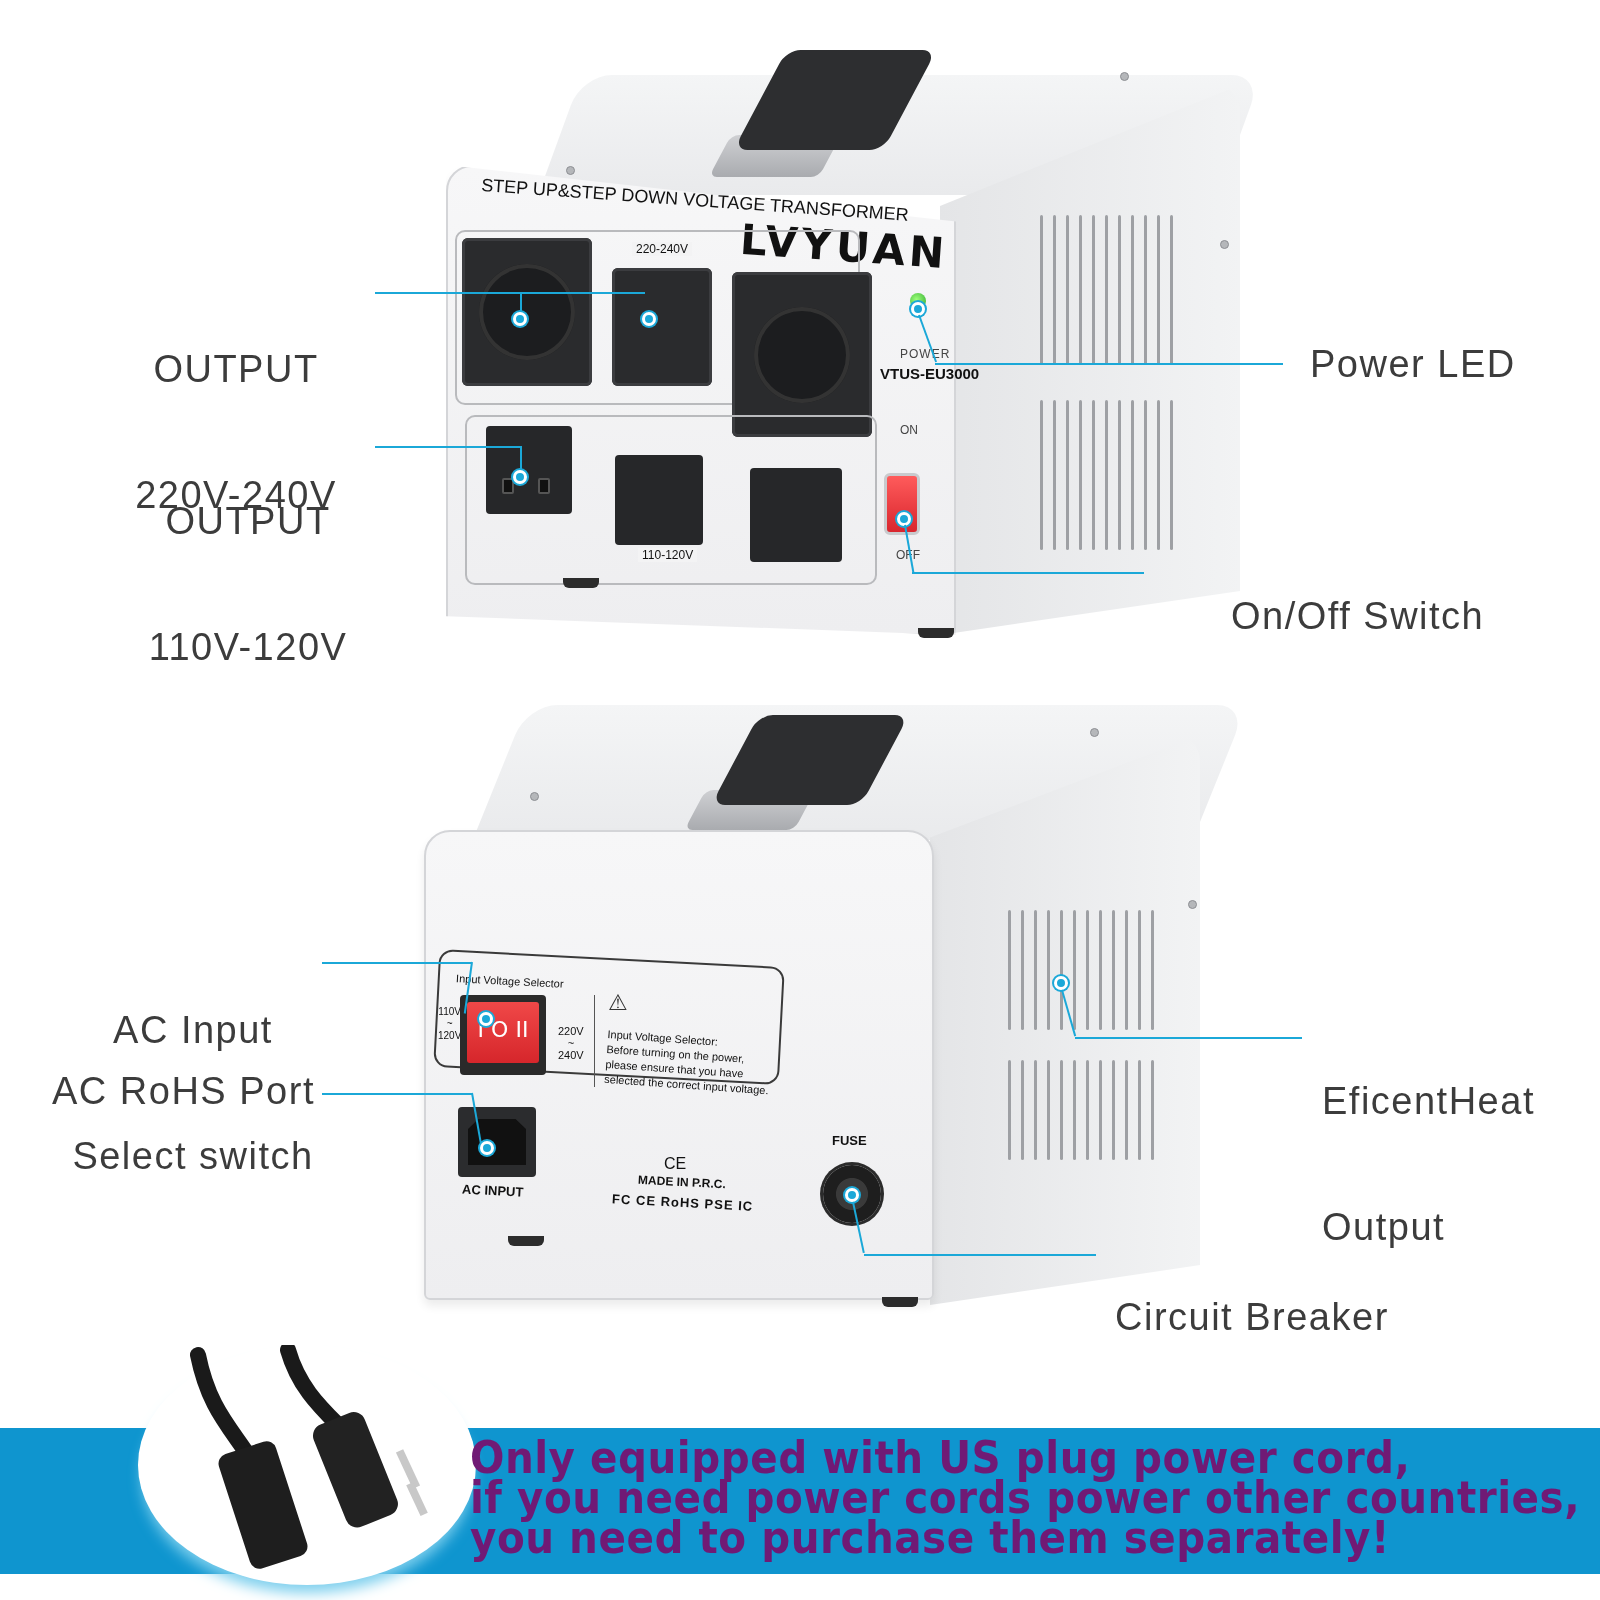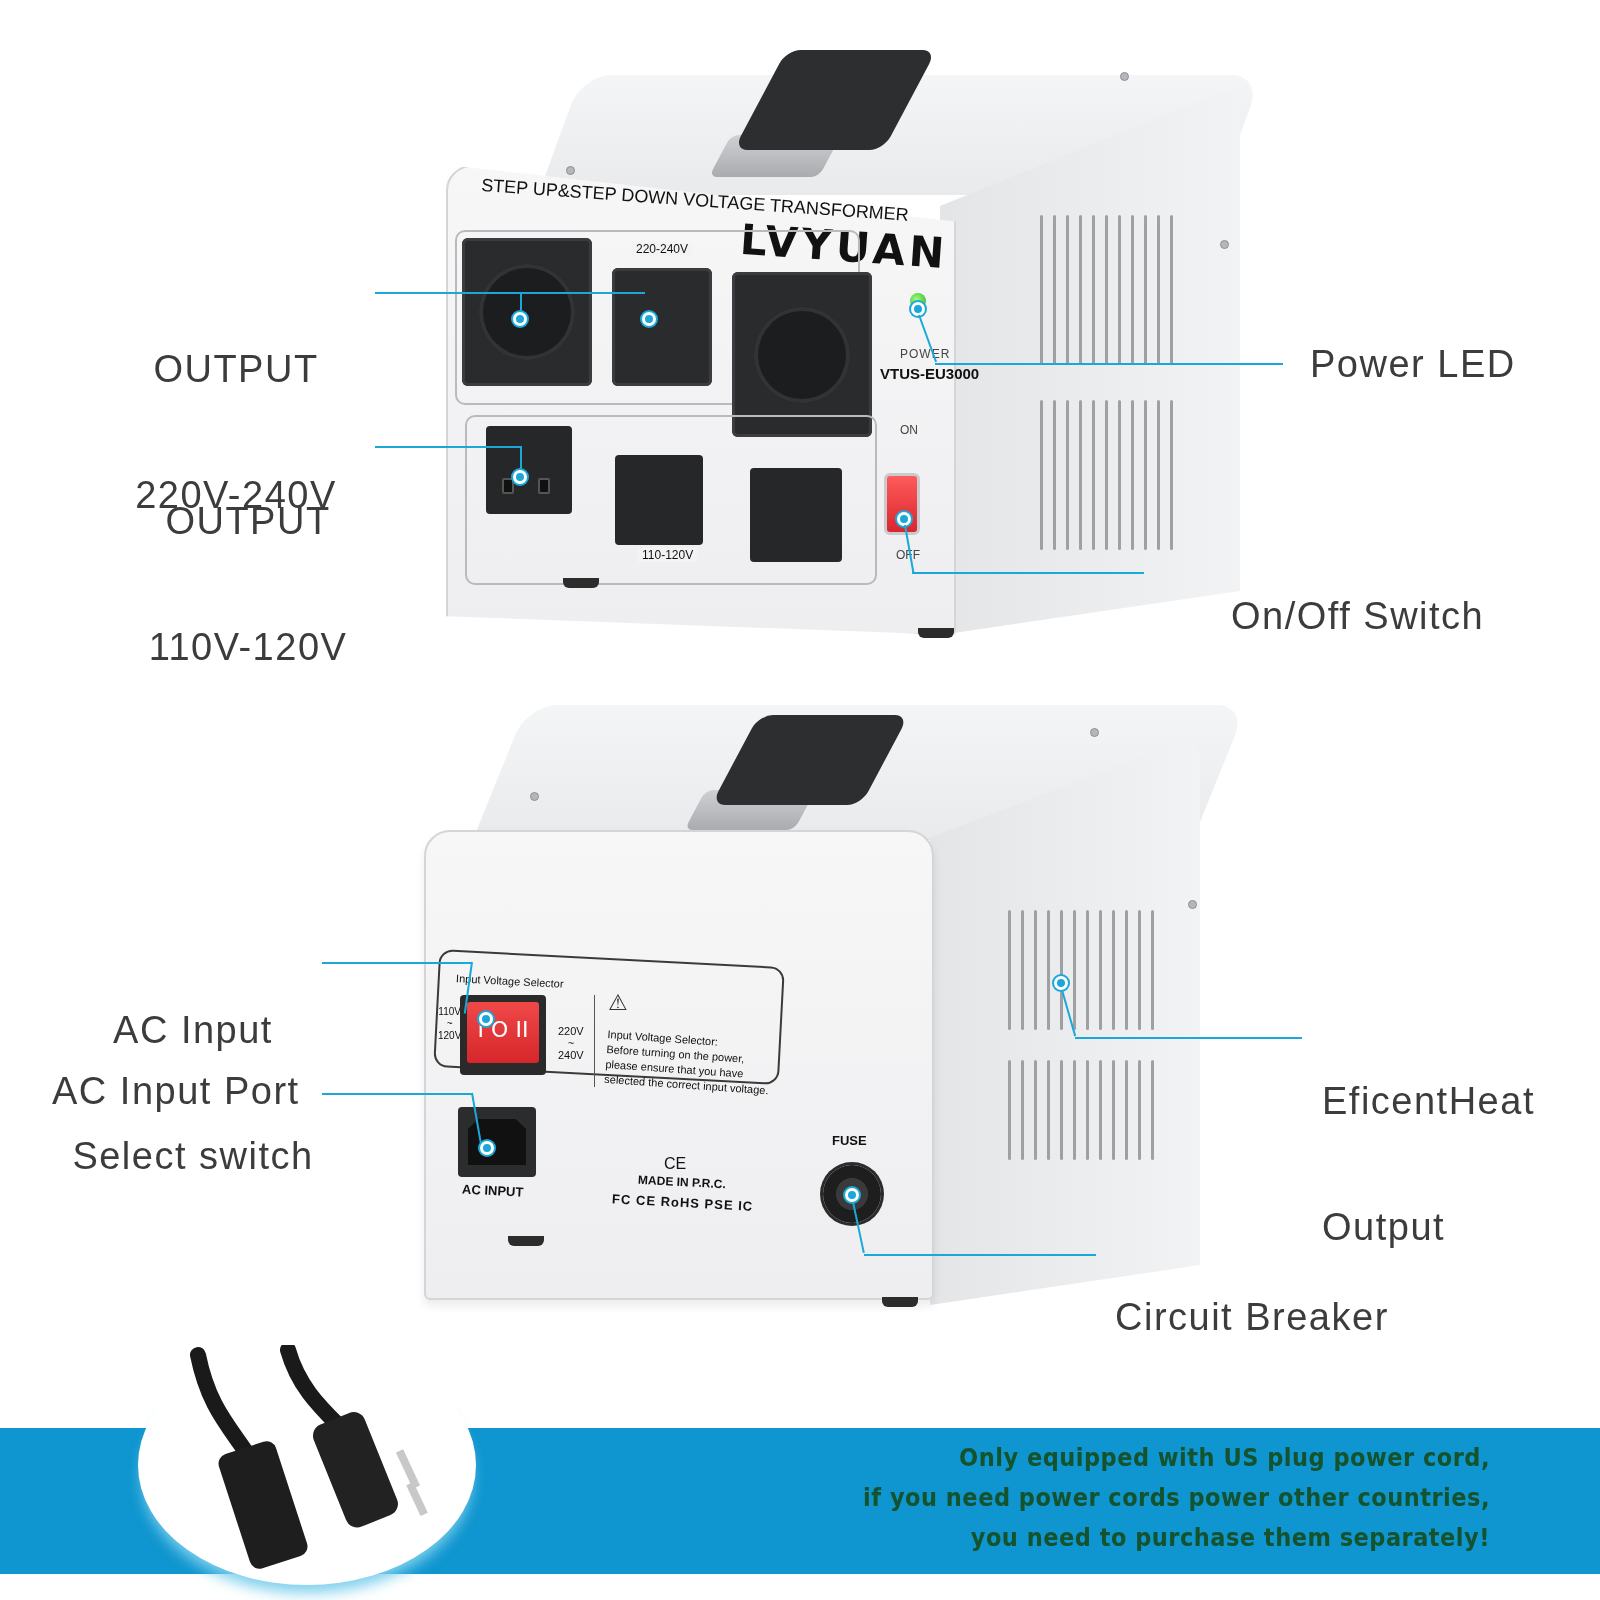--- a/index.html
+++ b/index.html
@@ -96,23 +96,23 @@
     position: absolute; width: 58px; height: 58px; border-radius: 50%;
     background: radial-gradient(circle at 50% 50%, #3a3a3a 0 38%, #1e1e1e 40% 100%);
     box-shadow: 0 0 0 3px #2b2b2b;
   }
 
   
   .banner {
     position: absolute; left: 0; top: 1428px; width: 1600px; height: 146px; background: #0f95cf;
   }
   .banner-text {
-    position: absolute; left: 470px; top: 1438px; width: 1020px; text-align: right;
-    color: #14532d; font-family: "DejaVu Sans Condensed", "DejaVu Sans", sans-serif;
-    font-size: 25px; line-height: 40px; letter-spacing: 0.5px; font-weight: bold;
+    position: absolute; left: 470px; top: 1438px; width: 1020px; text-align: left;
+    color: #701a75; font-family: "DejaVu Sans Condensed", "DejaVu Sans", sans-serif;
+    font-size: 45px; line-height: 40px; letter-spacing: 0.5px; font-weight: bold;
   }
   .banner-text div { white-space: nowrap; }
   .cord-circle {
     position: absolute; left: 138px; top: 1345px; width: 338px; height: 240px; border-radius: 50%;
     background: #ffffff; box-shadow: 0 12px 14px -4px #7fd0ee;
   }
 </style>
 </head>
 <body>
 
@@ -291,21 +291,21 @@
 </div>
 
 <div class="label center" style="left:58px;top:925px;width:270px;">
   <div>AC Input</div>
   <div>Select switch</div>
 </div>
 <div class="callout-line" style="left:322px;top:962px;width:150px;height:2px;"></div>
 <div class="callout-line" style="left:471px;top:962px;width:2px;height:52px;transform:rotate(8deg);transform-origin:top;"></div>
 <div class="dot" style="left:479px;top:1012px;"></div>
 
-<div class="label" style="left:52px;top:1070px;">AC Input Port</div>
+<div class="label" style="left:52px;top:1070px;">AC RoHS Port</div>
 <div class="callout-line" style="left:322px;top:1093px;width:150px;height:2px;"></div>
 <div class="callout-line" style="left:471px;top:1093px;width:2px;height:52px;transform:rotate(-10deg);transform-origin:top;"></div>
 <div class="dot" style="left:480px;top:1141px;"></div>
 
 <div class="dot" style="left:1054px;top:976px;"></div>
 <div class="callout-line" style="left:1061px;top:990px;width:2px;height:48px;transform:rotate(-16deg);transform-origin:top;"></div>
 <div class="callout-line" style="left:1075px;top:1037px;width:227px;height:2px;"></div>
 <div class="label" style="left:1322px;top:996px;">
   <div>EficentHeat</div>
   <div>Output</div>

